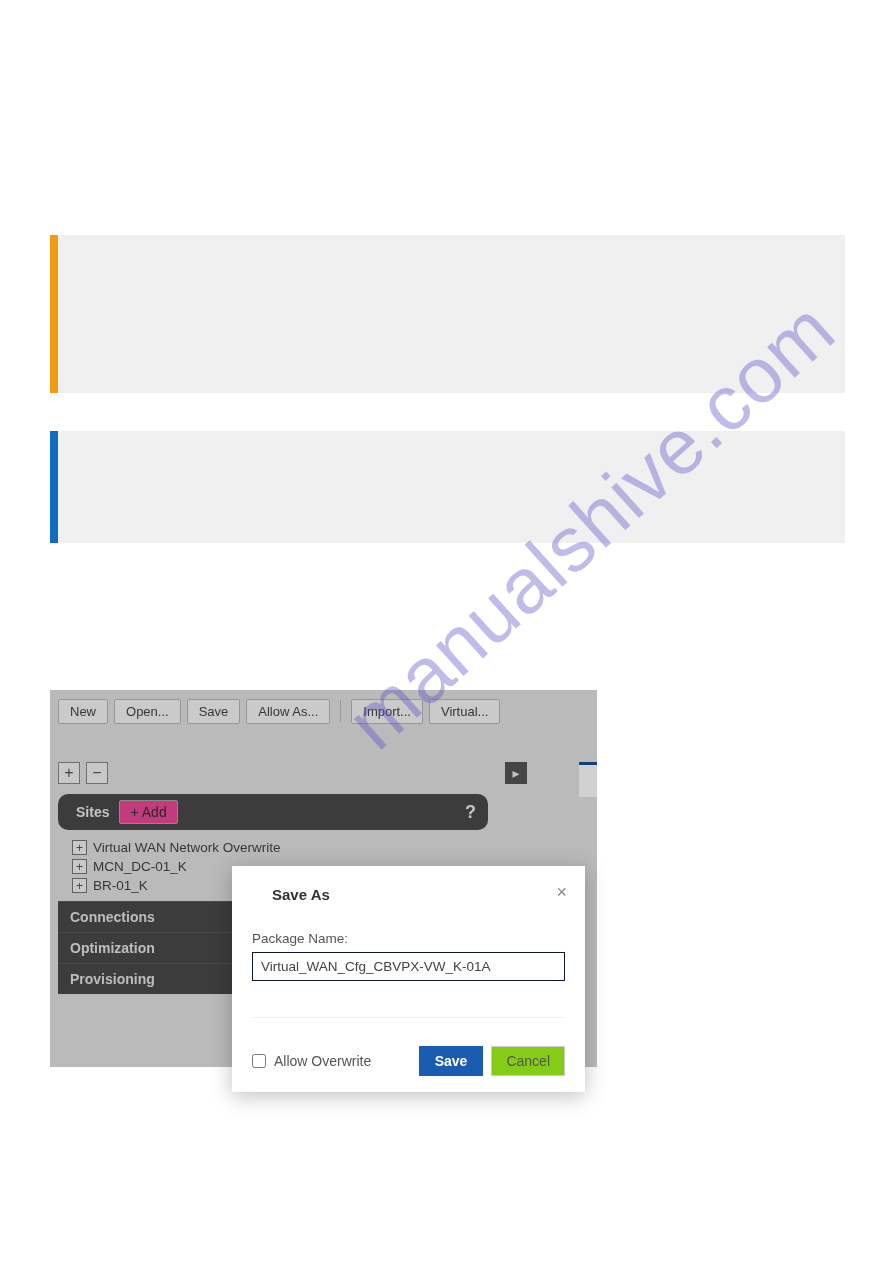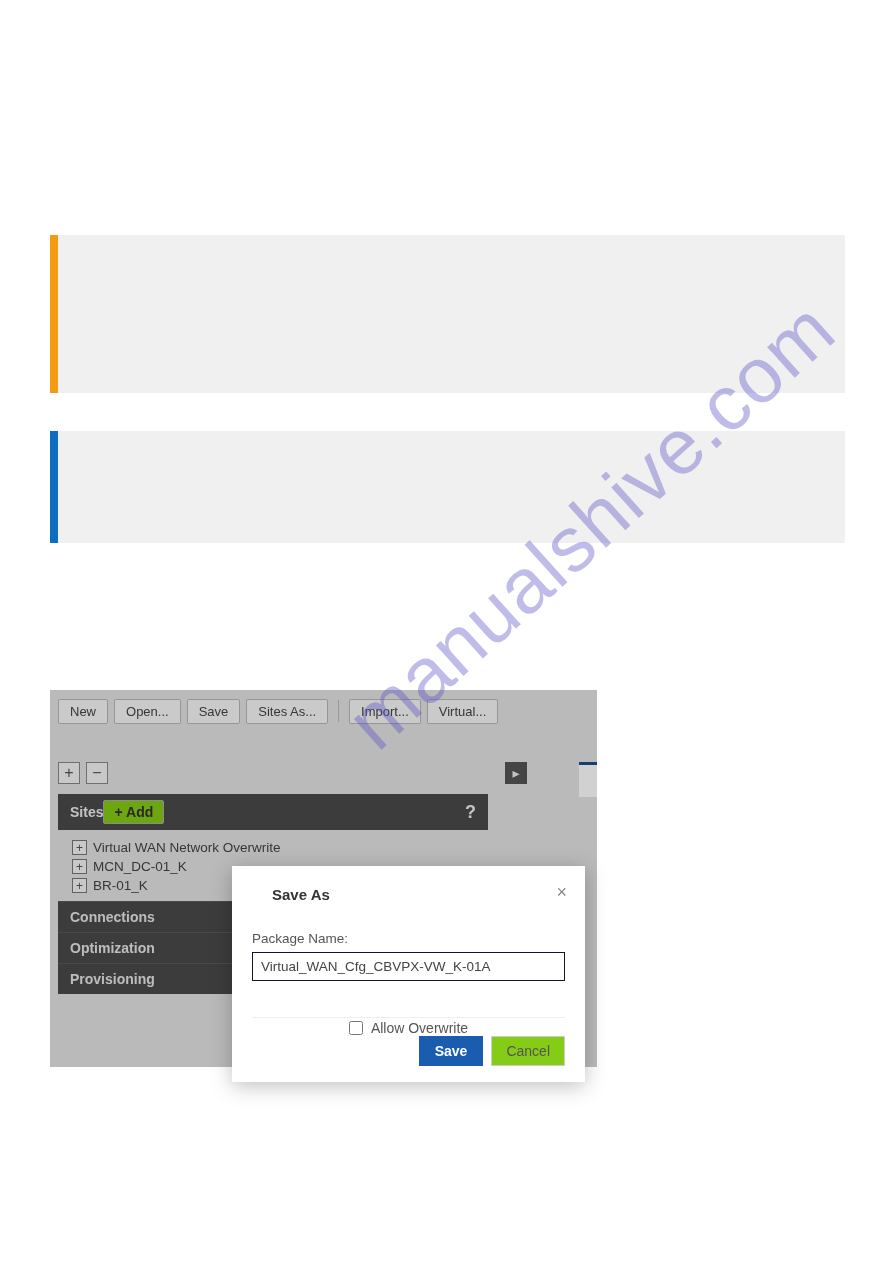--- a/index.html
+++ b/index.html
@@ -89,31 +89,33 @@
     background: #f4f4f4;
     display:flex; align-items:center; justify-content:center;
     font-size: 16px; color:#555; cursor:pointer;
   }
 
   .siteshdr {
     background: #4a4a4a;
     color: #eee;
     display:flex;
     align-items:center;
-    padding: 6px 12px;
+    padding: 6px 18px;
+    gap: 10px;
     position: relative;
+    border-radius: 10px;
   }
   .siteshdr .title { font-size: 14px; font-weight: 600; }
   .addbtn {
-    background: #84cc16;
+    background: #ec4899;
     border: 1px solid #aaa;
     color: #333;
     padding: 3px 10px;
     font-size: 14px;
-    font-weight: 700;
+    font-weight: 400;
     border-radius: 2px;
     cursor:pointer;
   }
   .qmark {
     position:absolute; right:12px; top:50%; transform:translateY(-50%);
     color:#eee; font-size:18px; font-weight:bold;
   }
 
   .tree { background:#e3e3e3; padding: 8px 6px 6px 14px; }
   .tnode { display:flex; align-items:center; gap:6px; font-size:13.5px; color:#444; padding:2px 0;}
@@ -166,21 +168,21 @@
   .modal .mclose {
     position:absolute; top:16px; right:18px; color:#888; font-size:18px; cursor:pointer;
   }
   .modal .mlabel { font-size:13.5px; color:#555; margin-top:28px; }
   .modal input[type=text] {
     width:100%; margin-top:6px; padding:6px 8px;
     border:1px solid #0f172a; font-size:13.5px; color:#444;
   }
   .modal .mrow {
     margin-top:36px; display:flex; align-items:center;
-    border-top:1px solid #eee; padding-top:2px;flex-direction:column;
+    border-top:1px solid #eee; padding-top:28px;
   }
   .modal .chk { display:flex; align-items:center; gap:8px; font-size:14px; color:#555; }
   .modal .chk input { width:14px; height:14px; }
   .modal .actions { margin-left:auto; display:flex; gap:8px; }
   .btn-primary {
     background:#1a5cb0; color:#fff; border:none;
     padding:7px 16px; font-size:14px; font-weight:600; cursor:pointer;
   }
   .btn-secondary {
     background:#84cc16; color:#555; border:1px solid #ccc;
@@ -203,21 +205,21 @@
     <div class="body"></div>
   </div>
 
   <div class="shot">
     <div class="dim"></div>
 
     <div class="toolbar">
       <button class="tbtn">New</button>
       <button class="tbtn">Open...</button>
       <button class="tbtn">Save</button>
-      <button class="tbtn">Sites As...</button>
+      <button class="tbtn">Allow As...</button>
       <div class="tsep"></div>
       <button class="tbtn">Import...</button>
       <button class="tbtn">Virtual...</button>
     </div>
 
     <div class="sidecol">
       <div class="exprow">
         <div class="sqbtn">+</div>
         <div class="sqbtn">−</div>
       </div>

